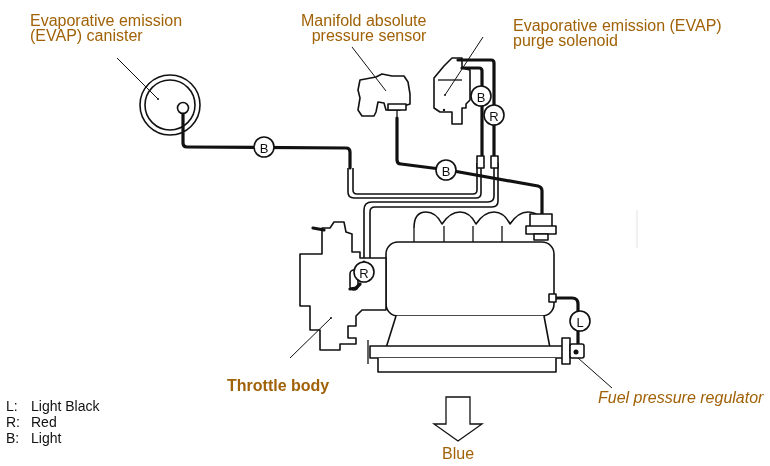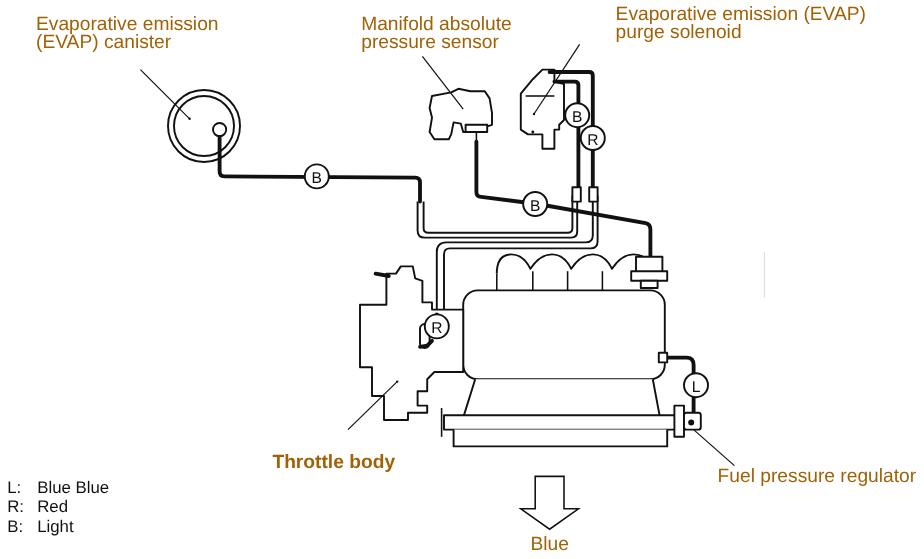--- a/index.html
+++ b/index.html
@@ -126,32 +126,32 @@
     <circle cx="580" cy="321" r="10"></circle>
       <text x="580" y="322">L</text>
   </g>
 
   <path d="M446 397 L470 397 L470 424 L482 424 L458 441 L434 424 L446 424 Z" fill="#fff" stroke="#111" stroke-width="1.3"></path>
   <line x1="637" y1="210" x2="637" y2="248" stroke="#ccc" stroke-width="0.6"></line>
 </svg>
 
 <div class="lbl" style="left:30px; top:13px;">Evaporative emission
 (EVAP) canister</div>
-<div class="lbl" style="left:301px; top:13px;">Manifold absolute
+<div class="lbl" style="left:301px; top:13px;text-align:right;">Manifold absolute
 pressure sensor</div>
-<div class="lbl" style="left:513px; top:5px;">Evaporative emission (EVAP)
+<div class="lbl" style="left:513px; top:18px;">Evaporative emission (EVAP)
 purge solenoid</div>
 <div class="lbl" style="left:227px; top:378px;font-weight:bold;">Throttle body</div>
-<div class="lbl" style="left:598px; top:390px;">Fuel pressure regulator</div>
+<div class="lbl" style="left:598px; top:390px;font-style:italic;">Fuel pressure regulator</div>
 <div class="lbl" style="left:442px; top:446px;">Blue</div>
 
 <div class="legend">
   <div class="legend-row">
     <span class="legend-key">L:</span>
-    <span>Blue Blue</span>
+    <span>Light Black</span>
   </div>
   <div class="legend-row">
     <span class="legend-key">R:</span>
     <span>Red</span>
   </div>
   <div class="legend-row">
     <span class="legend-key">B:</span>
     <span>Light</span>
   </div>
 </div>

